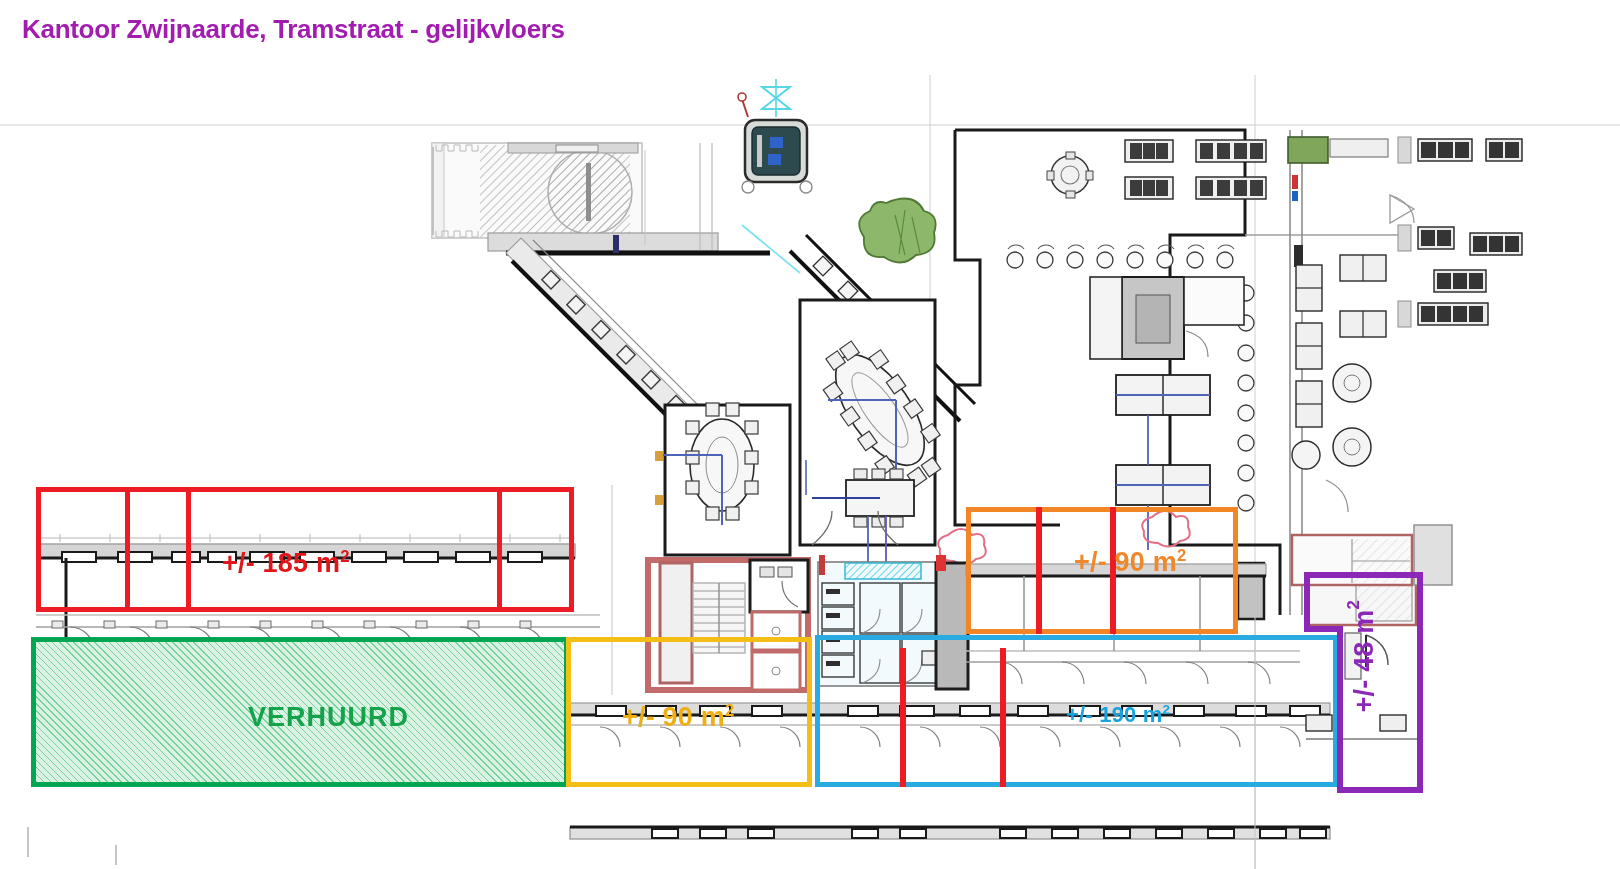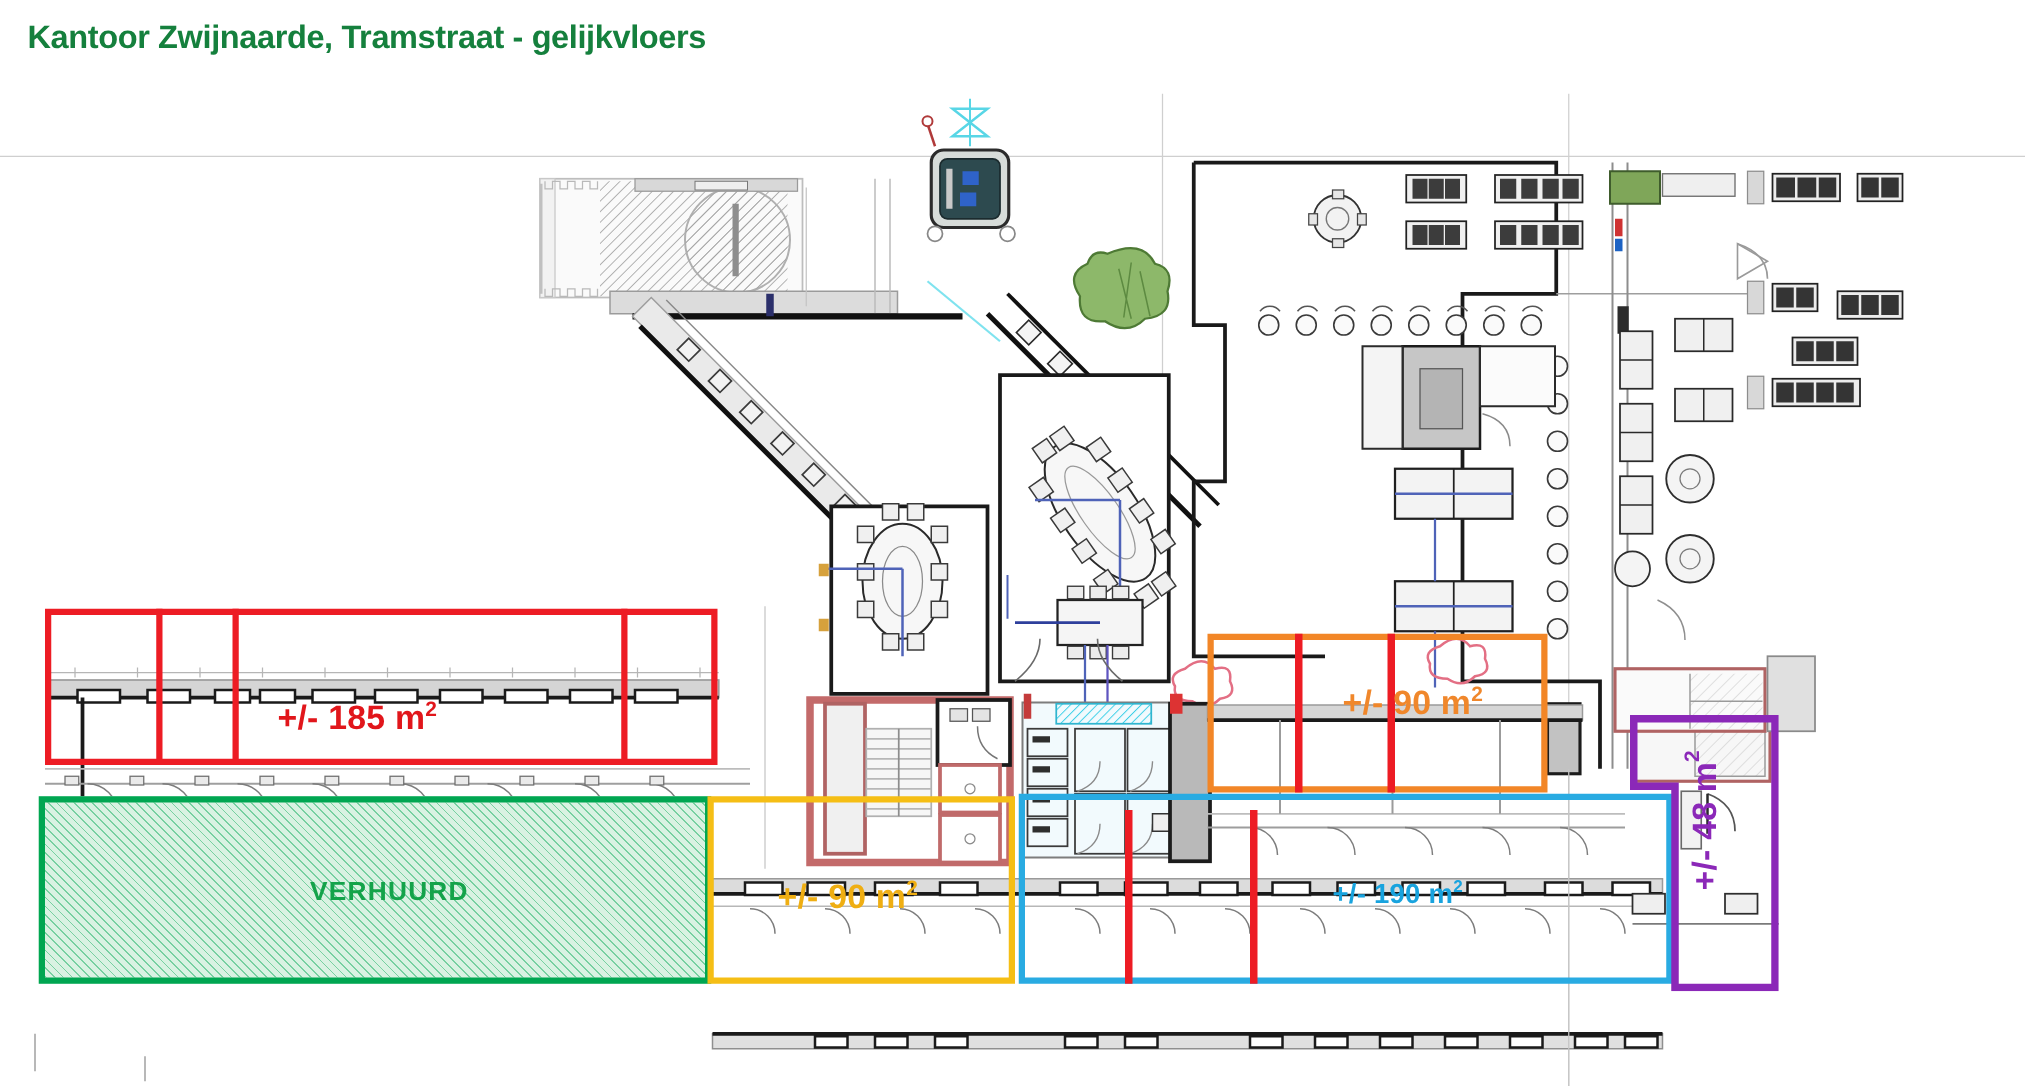--- a/index.html
+++ b/index.html
@@ -2,49 +2,49 @@
 <html><head>
 <meta charset="utf-8">
 <style>
   html,body{margin:0;padding:0;background:#ffffff;}
   body{width:1620px;height:869px;overflow:hidden;font-family:"Liberation Sans",sans-serif;}
 
   #page{position:relative;width:1620px;height:869px;background:#fff;}
 
   #title{
     position:absolute;left:22px;top:14px;
-    font-size:26px;font-weight:bold;color:#15803d;
+    font-size:26px;font-weight:bold;color:#a21caf;
     letter-spacing:-0.3px;white-space:nowrap;
   }
 
   
   #plan{position:absolute;left:0;top:55px;width:1620px;height:814px;}
   #plan svg{display:block;}
 
   
   .zone{position:absolute;box-sizing:border-box;}
   .zone-label{
     position:absolute;font-weight:bold;white-space:nowrap;
     letter-spacing:0.2px;
   }
   .sup{font-size:0.62em;vertical-align:super;line-height:0;}
 
   
   #zone-red{left:36px;top:487px;width:538px;height:125px;border:5px solid #ED1C24;}
   .red-div{position:absolute;top:487px;width:5px;height:125px;background:#ED1C24;}
-  #lbl-red{left:222px;top:548px;font-size:27px;color:#E1161B;margin-top:11px;}
+  #lbl-red{left:222px;top:548px;font-size:27px;color:#E1161B;}
 
   
   #zone-green{
     left:31px;top:637px;width:538px;height:150px;border:5px solid #00A651;
     background-color:#d9f2e2;
     background-image:repeating-linear-gradient(45deg,
         rgba(0,166,81,.45) 0 1px, rgba(0,0,0,0) 1px 5px);
   }
-  #lbl-green{left:248px;top:702px;font-size:21px;color:#14A34A;letter-spacing:1px;}
+  #lbl-green{left:248px;top:702px;font-size:27px;color:#14A34A;letter-spacing:1px;}
 
   
   #zone-yellow{left:566px;top:637px;width:246px;height:150px;border:5px solid #F5BE15;}
   #lbl-yellow{left:622px;top:702px;font-size:27px;color:#EFAE12;}
 
   
   #zone-cyan{left:815px;top:635px;width:523px;height:152px;border:5px solid #29ABE2;}
   #lbl-cyan{left:1066px;top:702px;font-size:22px;color:#18A3DE;}
   .cyan-div{position:absolute;top:648px;width:6px;height:139px;background:#ED1C24;}
 

